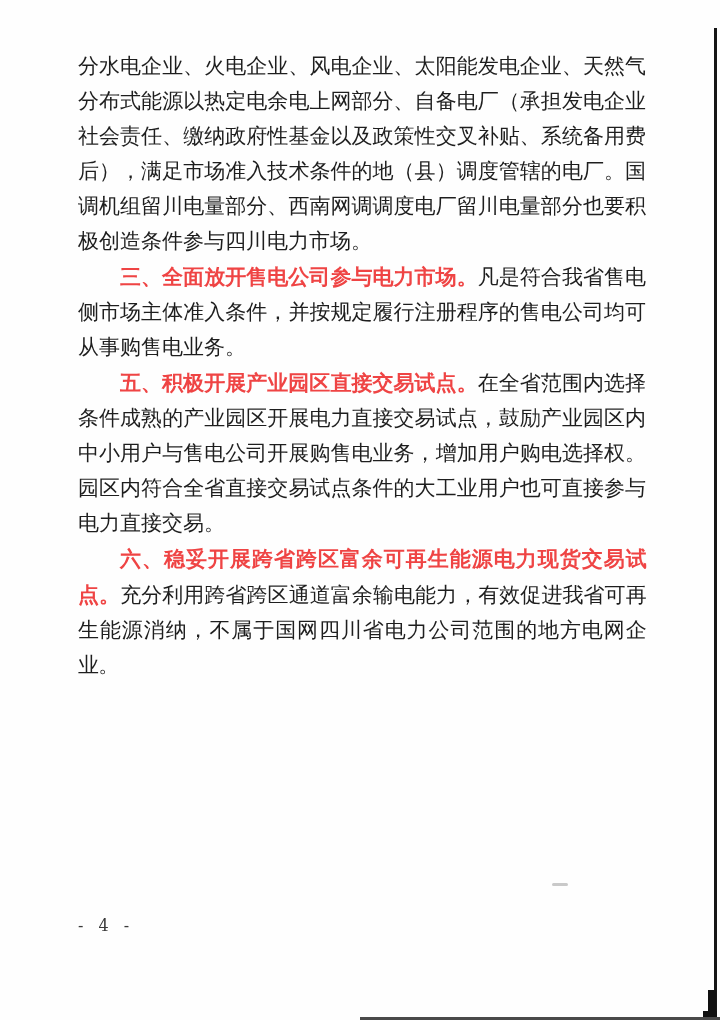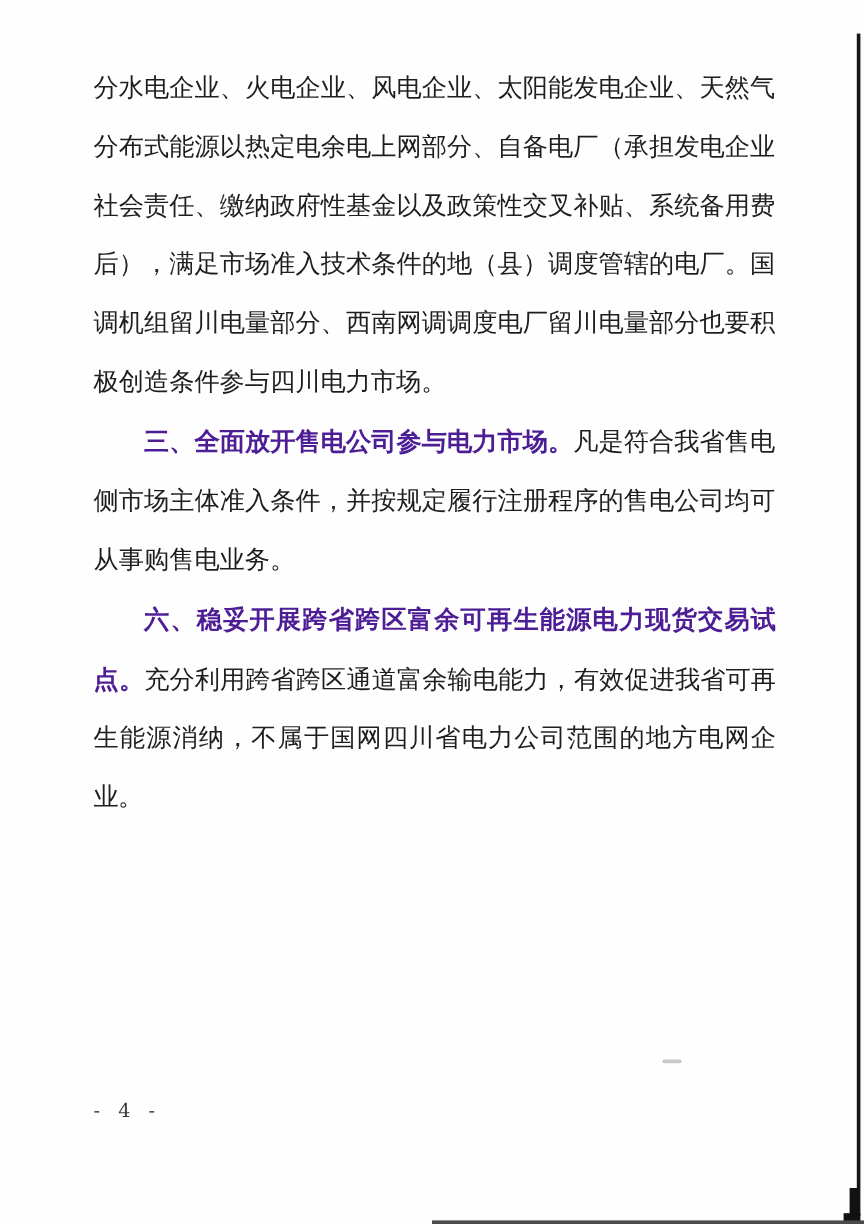--- a/index.html
+++ b/index.html
@@ -11,29 +11,29 @@
     font-family: "DejaVu Serif", "Liberation Serif", serif;
   }
   .page {
     position: absolute; inset: 0;
     background: #fefefe;
   }
   .text-block {
     position: absolute;
     left: 78px; top: 48px; width: 568px;
     font-size: 21px;
-    line-height: 49px;
+    line-height: 35px;
     color: #1e1e1e;
     text-align: justify;
     text-justify: inter-character;
   }
   .para { margin: 0; text-indent: 2em; }
   .para.first { text-indent: 0; }
   .para.tight { letter-spacing: -0.7px; }
-  .para-head { font-weight: 700; color: #4c1d95; }
+  .para-head { font-weight: 700; color: #ef4444; }
   .para-body { font-weight: 400; }
   .page-number {
     position: absolute;
     left: 78px; top: 916px;
     font-size: 16px;
     letter-spacing: 5px;
     color: #3a3a3a;
   }
   
   .edge-line-right {
@@ -73,20 +73,21 @@
 
 <div class="page">
 
   <div class="text-block">
 
     <p class="para first"><span class="para-head"></span><span class="para-body">分水电企业、火电企业、风电企业、太阳能发电企业、天然气分布式能源以热定电余电上网部分、自备电厂（承担发电企业社会责任、缴纳政府性基金以及政策性交叉补贴、系统备用费后），满足市场准入技术条件的地（县）调度管辖的电厂。国调机组留川电量部分、西南网调调度电厂留川电量部分也要积极创造条件参与四川电力市场。</span></p>
 
     <p class="para"><span class="para-head">三、全面放开售电公司参与电力市场。</span><span class="para-body">凡是符合我省售电侧市场主体准入条件，并按规定履行注册程序的售电公司均可从事购售电业务。</span></p>
 
 
+    <p class="para"><span class="para-head">五、积极开展产业园区直接交易试点。</span><span class="para-body">在全省范围内选择条件成熟的产业园区开展电力直接交易试点，鼓励产业园区内中小用户与售电公司开展购售电业务，增加用户购电选择权。园区内符合全省直接交易试点条件的大工业用户也可直接参与电力直接交易。</span></p>
 
     <p class="para tight"><span class="para-head">六、稳妥开展跨省跨区富余可再生能源电力现货交易试点。</span><span class="para-body">充分利用跨省跨区通道富余输电能力，有效促进我省可再生能源消纳，不属于国网四川省电力公司范围的地方电网企业。</span></p>
 
 
   </div>
 
   <div class="page-number">- 4 -</div>
 
   <div class="edge-line-right"></div>
   <div class="edge-line-right-thick"></div>

